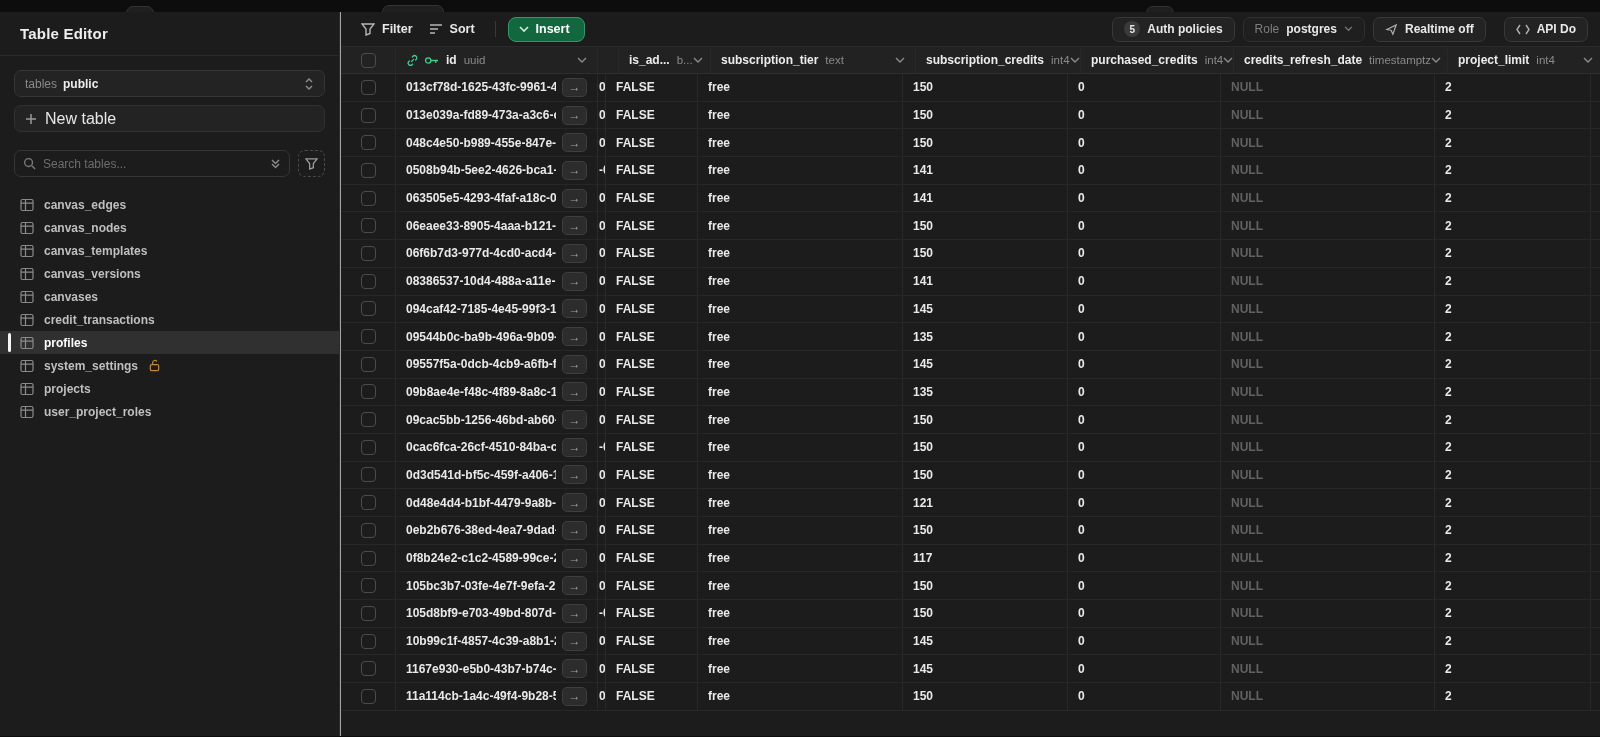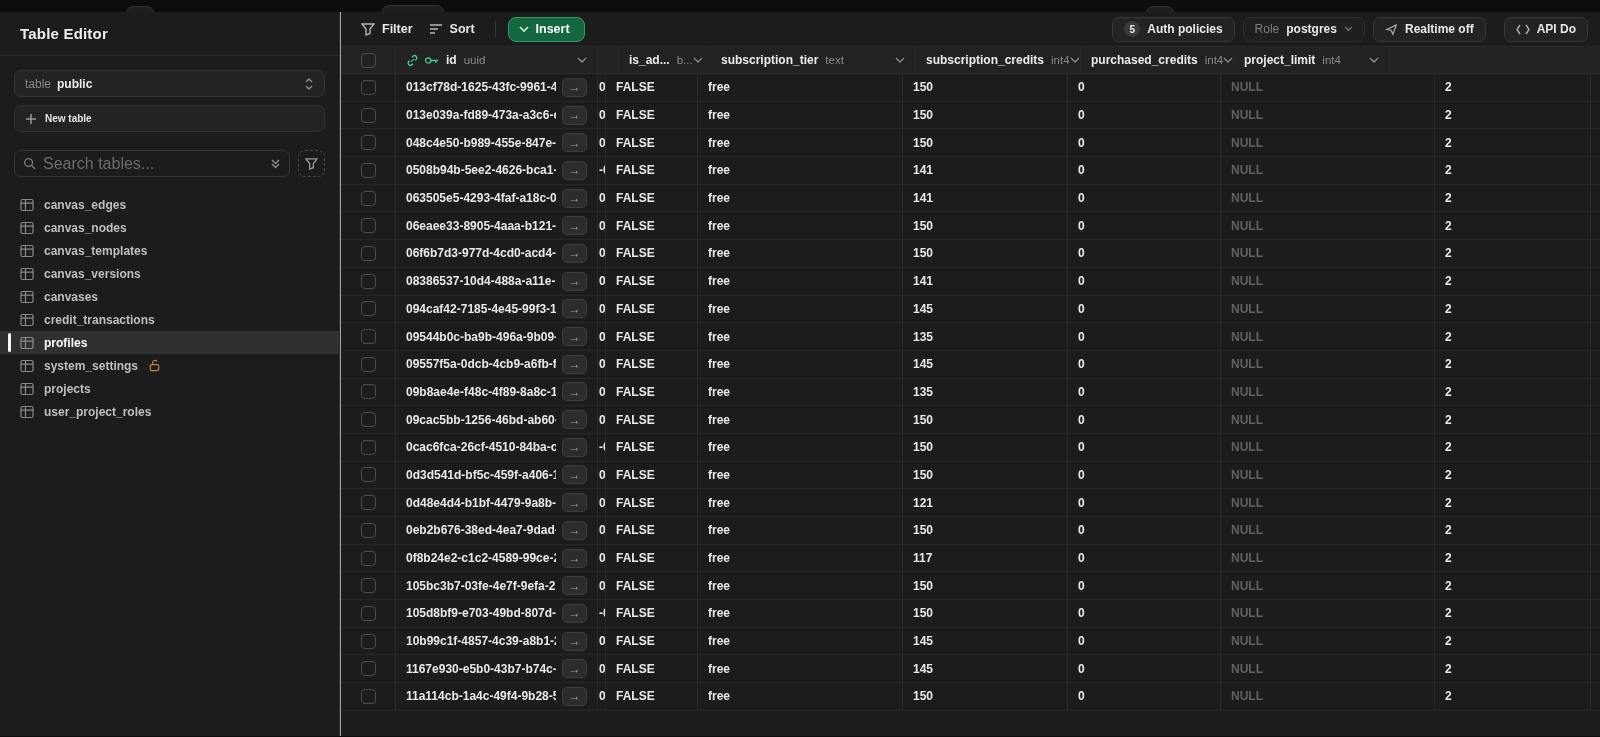--- a/index.html
+++ b/index.html
@@ -18,25 +18,25 @@
   .sidebar { position:absolute; top:0; left:0; width:340px; height:724px; background:#1c1c1c; border-right:1px solid #2c2c2c; }
   .sb-header { height:44px; border-bottom:1px solid #2a2a2a; display:flex; align-items:center; padding-left:20px; }
   .sb-title { color:#ededed; font-size:15px; font-weight:700; letter-spacing:.2px; }
   .sb-controls { padding:14px 14px 6px 14px; }
   .schema-select { height:27px; background:#232323; border:1px solid #363636; border-radius:7px;
     display:flex; align-items:center; padding:0 10px; cursor:pointer; }
   .schema-label { color:#8a8a8a; font-size:12px; margin-right:6px; }
   .schema-value { color:#ededed; font-size:12px; font-weight:700; flex:1; }
   .new-table-btn { margin-top:8px; height:27px; background:#232323; border:1px solid #313131; border-radius:7px;
     display:flex; align-items:center; gap:8px; padding:0 10px; cursor:pointer; }
-  .new-table-label { color:#e6e6e6; font-size:10px; font-weight:700; }
+  .new-table-label { color:#e6e6e6; font-size:16px; font-weight:400; }
   .search-row { display:flex; gap:8px; margin-top:18px; }
   .search-box { flex:1; height:27px; border:1px solid #363636; border-radius:7px; background:transparent;
     display:flex; align-items:center; padding:0 8px; gap:7px; }
-  .search-input { flex:1; background:transparent; border:none; outline:none; color:#cfcfcf; font-size:16px;
+  .search-input { flex:1; background:transparent; border:none; outline:none; color:#cfcfcf; font-size:12px;
     font-family:"Liberation Sans", sans-serif; }
   .search-input::placeholder { color:#6d6d6d; }
   .sb-filter-btn { width:27px; height:27px; border:1px dashed #4a4a4a; border-radius:7px; background:transparent;
     display:flex; align-items:center; justify-content:center; cursor:pointer; }
   .table-list { margin-top:10px; }
   .table-item { height:23px; display:flex; align-items:center; gap:10px; padding-left:20px; cursor:pointer;
     position:relative; }
   .table-item .ti-label { color:#bfbfbf; font-size:12px; font-weight:600; }
   .table-item.selected { background:#303030; }
   .table-item.selected::before { content:""; position:absolute; left:8px; top:2px; bottom:2px; width:3px; background:#f5f5f5; border-radius:2px; }
@@ -95,21 +95,21 @@
   <div class="edge-line"></div>
 
   <div class="frame">
 
     <div class="sidebar">
       <div class="sb-header">
         <span class="sb-title">Table Editor</span>
       </div>
       <div class="sb-controls">
         <div class="schema-select">
-          <span class="schema-label">table</span>
+          <span class="schema-label">tables</span>
           <span class="schema-value">public</span>
           <span class="icon">
             <svg width="10" height="14" viewBox="0 0 10 14" fill="none" stroke="#8a8a8a" stroke-width="1.5">
                 <path d="M2 5l3-3 3 3"></path>
                 <path d="M2 9l3 3 3-3"></path>
               </svg>
           </span>
         </div>
         <div class="new-table-btn">
           <span class="icon">
@@ -361,20 +361,29 @@
               </div>
               <div class="g-cell" style="width: 153px;">
                 <span class="hd-name">purchased_credits</span>
                 <span class="hd-type">int4</span>
                 <span class="icon hd-chev">
                   <svg width="10" height="7" viewBox="0 0 10 7" fill="none" stroke="#8a8a8a" stroke-width="1.4">
                     <path d="M1 1l4 4 4-4"></path>
                   </svg>
                 </span>
               </div>
+              <div class="g-cell" style="width: 214px;">
+                <span class="hd-name">credits_refresh_date</span>
+                <span class="hd-type">timestamptz</span>
+                <span class="icon hd-chev">
+                  <svg width="10" height="7" viewBox="0 0 10 7" fill="none" stroke="#8a8a8a" stroke-width="1.4">
+                    <path d="M1 1l4 4 4-4"></path>
+                  </svg>
+                </span>
+              </div>
               <div class="g-cell" style="width: 156px;">
                 <span class="hd-name">project_limit</span>
                 <span class="hd-type">int4</span>
                 <span class="icon hd-chev">
                   <svg width="10" height="7" viewBox="0 0 10 7" fill="none" stroke="#8a8a8a" stroke-width="1.4">
                     <path d="M1 1l4 4 4-4"></path>
                   </svg>
                 </span>
               </div>
             </div>

